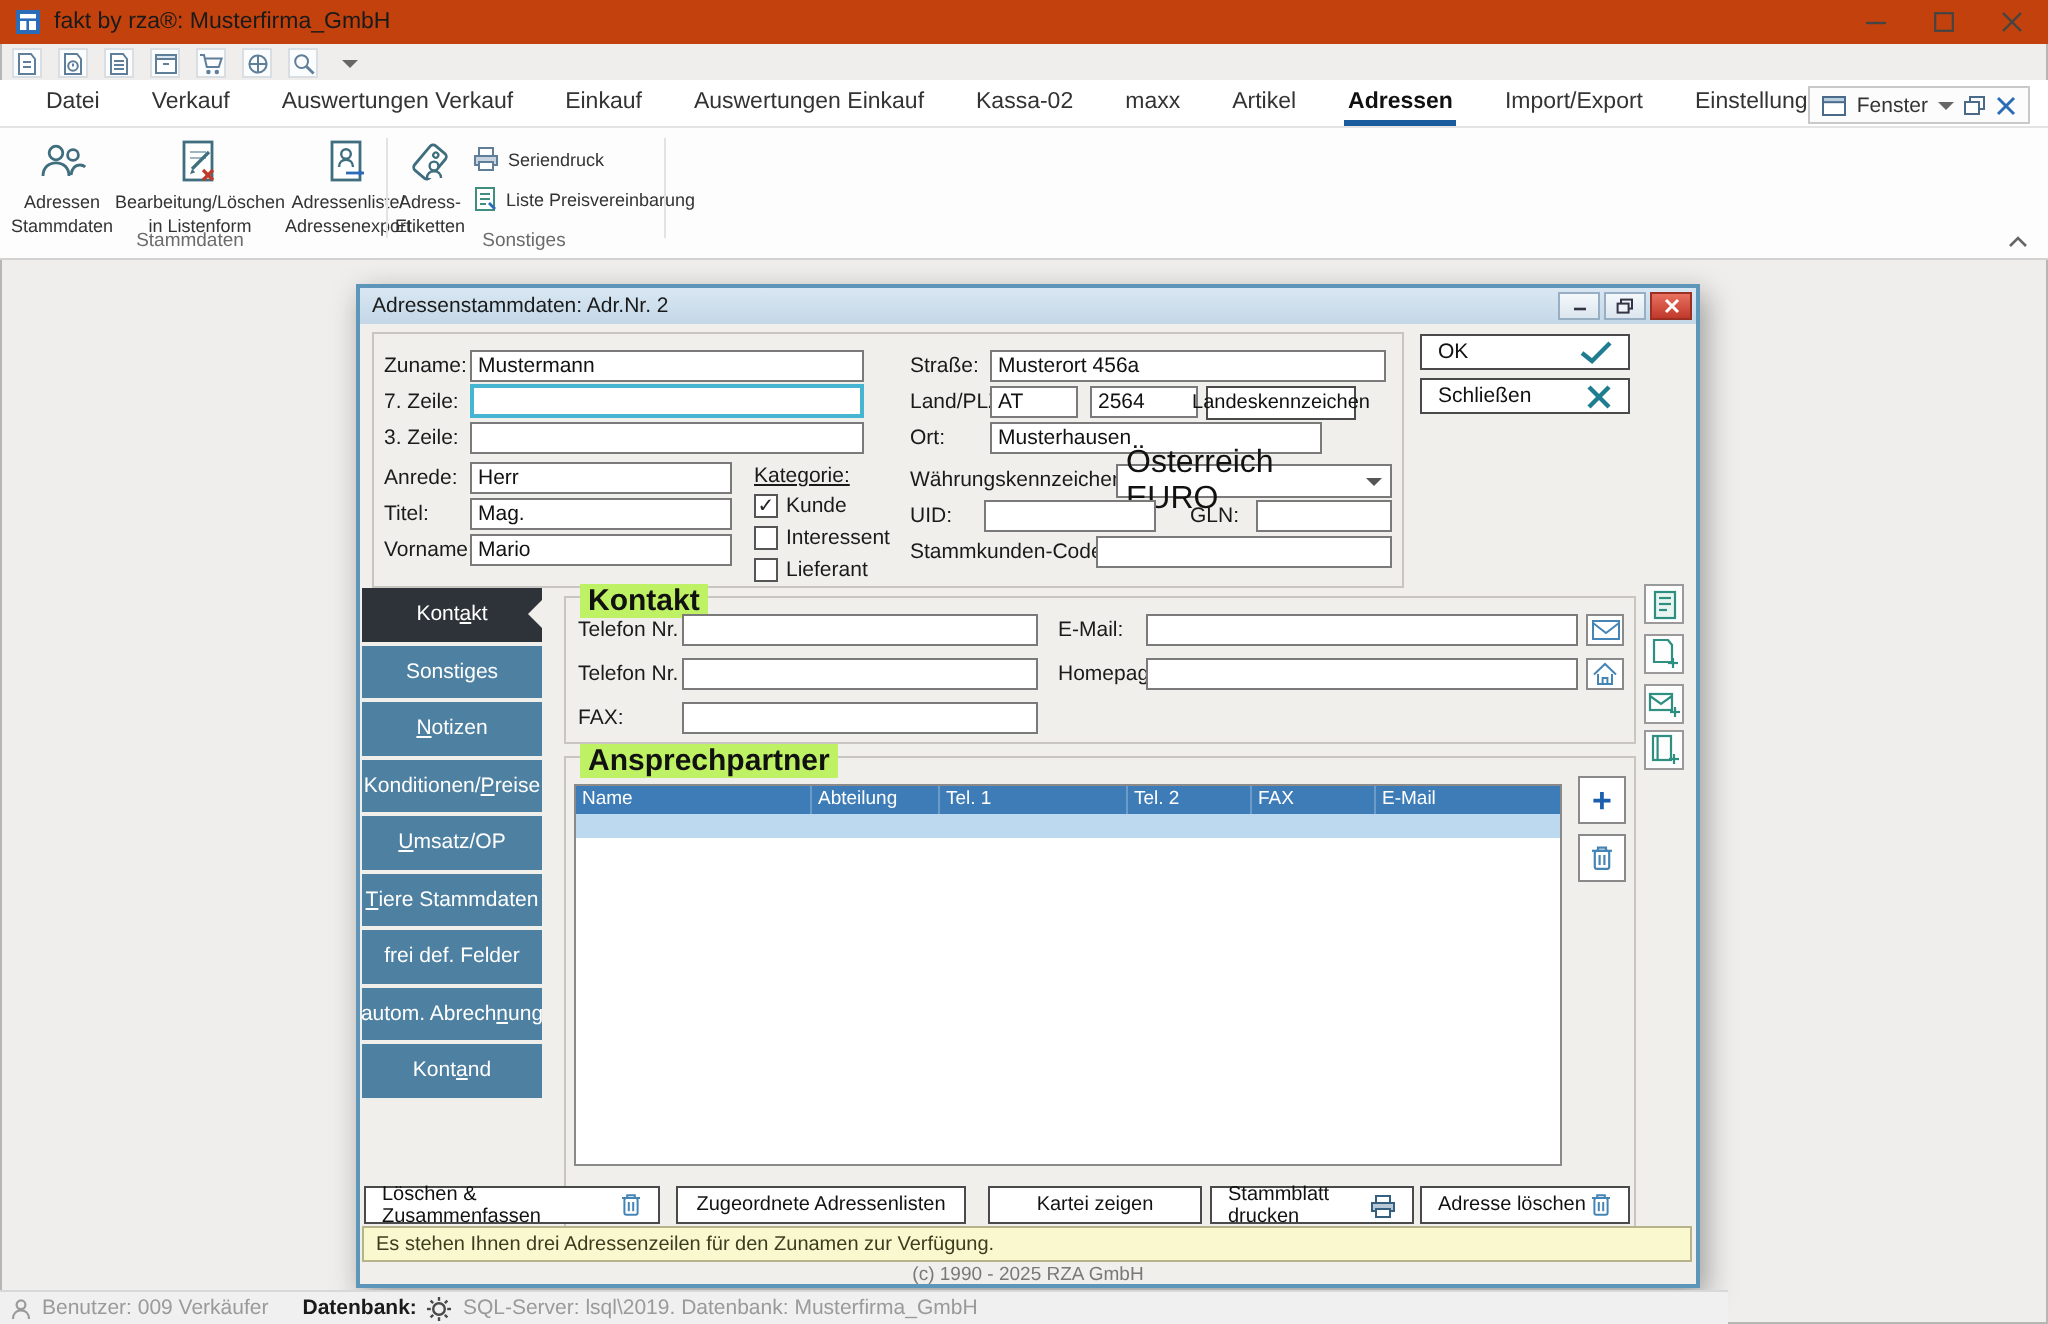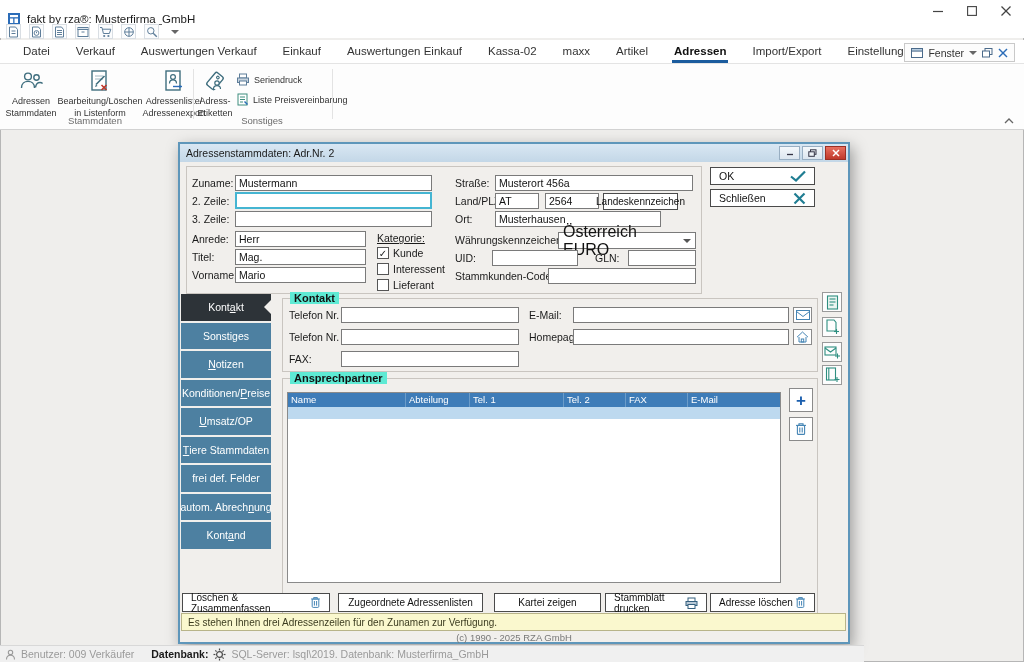--- a/index.html
+++ b/index.html
@@ -2,21 +2,21 @@
 <html><head>
 <meta charset="utf-8">
 <style>
   * { margin:0; padding:0; box-sizing:border-box; }
   html,body { width:1024px; height:662px; overflow:hidden; }
   body { font-family:"Liberation Sans", sans-serif; background:#efeeec; position:relative;
          box-shadow: inset 0 0 0 1px #b6b6b6; }
   svg { display:block; }
 
   
-  .titlebar { position:absolute; left:0; top:0; width:1024px; height:38px; background:#ffffff;
+  .titlebar { position:absolute; left:0; top:0; width:1024px; height:22px; background:#c2410c;
               display:flex; align-items:center; padding-left:7px; gap:6px; }
   .title-text { font-size:11.5px; color:#1a1a1a; }
   .win-controls { position:absolute; right:1px; top:0; display:flex; }
   .win-btn { width:34px; height:22px; display:flex; align-items:center; justify-content:center; cursor:pointer; }
 
   
   .qat { position:absolute; left:6px; top:23px; height:17px; display:flex; align-items:center; gap:8px; }
   .qat-btn { width:15px; height:15px; display:flex; align-items:center; justify-content:center; cursor:pointer;
              border:1px solid #d9dee3; background:#fbfcfd; }
   .caret-down { width:0; height:0; border-left:4px solid transparent; border-right:4px solid transparent;
@@ -50,22 +50,22 @@
             border:2px solid #5e96ba; background:#f1efec; box-shadow:3px 5px 14px rgba(0,0,0,.35); }
   .dlg-titlebar { height:18px; background:linear-gradient(#d9e7f3,#c3d7e7); display:flex; align-items:center;
                   padding-left:6px; font-size:10.5px; color:#1a1a1a; position:relative; }
   .dlg-controls { position:absolute; right:2px; top:2px; display:flex; gap:2px; }
   .dlg-ctl { width:21px; height:14px; border:1px solid #98aec2; background:linear-gradient(#f4f8fb,#dce6ef);
              display:flex; align-items:center; justify-content:center; cursor:pointer; }
   .dlg-ctl.close { background:linear-gradient(#e8705f,#c0392b); border-color:#9c2f23; }
   .dlg-body { position:relative; width:668px; height:480px; }
 
   .frame { position:absolute; border:1px solid #c9c5c0; }
-  .grp-legend { position:absolute; top:-7px; left:7px; background:#5eead4; padding:0 4px;
-                font-weight:bold; font-size:11px; color:#111; }
+  .grp-legend { position:absolute; top:-7px; left:7px; background:#bef264; padding:0 4px;
+                font-weight:bold; font-size:15px; color:#111; }
   .lbl { position:absolute; font-size:10.5px; color:#1a1a1a; white-space:nowrap; }
   .tbx { position:absolute; height:16px; border:1px solid #7a7a7a; background:#fff; font-family:"Liberation Sans",sans-serif;
          font-size:10.5px; color:#111; padding:0 3px; }
   .tbx.focus-cyan { border:2px solid #45b5d2; height:17px; }
   .cb { position:absolute; width:12px; height:12px; border:1px solid #555; background:#fff;
         display:flex; align-items:center; justify-content:center; font-size:10px; color:#222; cursor:pointer; }
   .underline { text-decoration:underline; }
   .fake-select { position:absolute; height:17px; border:1px solid #7a7a7a; background:#fff; font-size:16px;
                  color:#111; display:flex; align-items:center; padding:4px 4px; cursor:pointer; }
   .fake-select .caret-down { margin-left:auto; border-top-color:#555; }
@@ -340,21 +340,21 @@
           </svg>
         </div>
     </div>
   </div>
   <div class="dlg-body">
 
     <div class="frame" style="left:6px;top:4px;width:516px;height:128px"></div>
 
     <span class="lbl" style="left:12px;top:15px">Zuname:</span>
     <input class="tbx" style="left: 55px; top: 13px; width: 197px;" value="Mustermann">
-    <span class="lbl" style="left:12px;top:33px">2. Zeile:</span>
+    <span class="lbl" style="left:12px;top:33px">7. Zeile:</span>
     <input class="tbx focus-cyan" style="left: 55px; top: 30px; width: 197px;" value="">
     <span class="lbl" style="left:12px;top:51px">3. Zeile:</span>
     <input class="tbx" style="left: 55px; top: 49px; width: 197px;" value="">
     <span class="lbl" style="left:12px;top:71px">Anrede:</span>
     <input class="tbx" style="left: 55px; top: 69px; width: 131px;" value="Herr">
     <span class="lbl" style="left:12px;top:89px">Titel:</span>
     <input class="tbx" style="left: 55px; top: 87px; width: 131px;" value="Mag.">
     <span class="lbl" style="left:12px;top:107px">Vorname:</span>
     <input class="tbx" style="left: 55px; top: 105px; width: 131px;" value="Mario">
 

